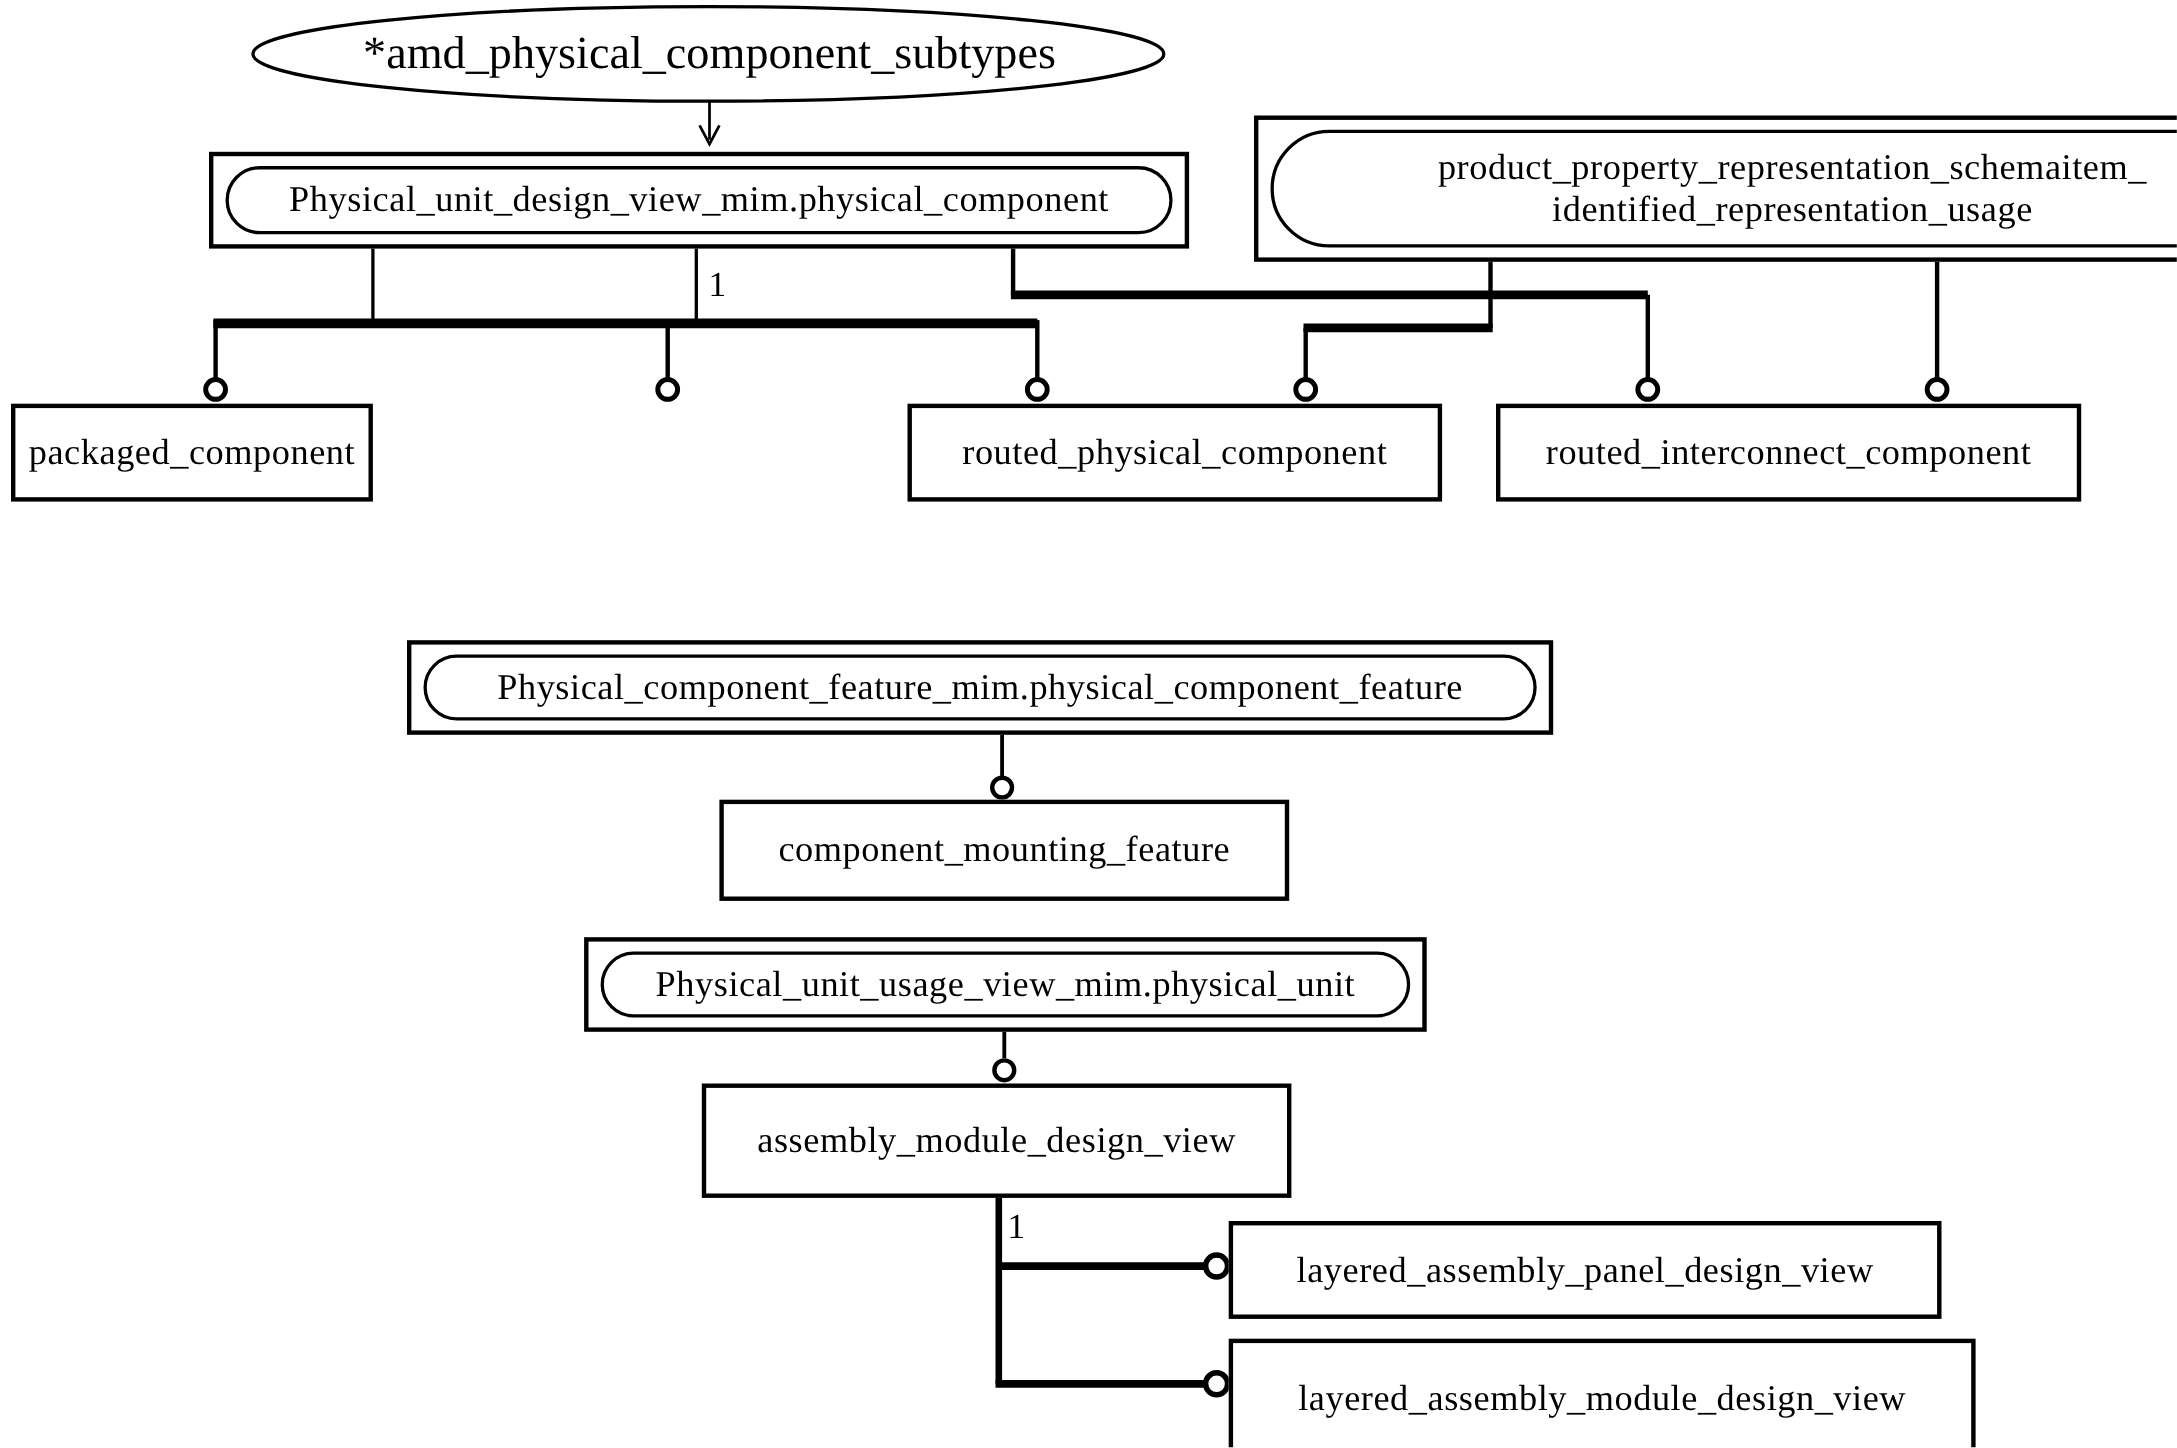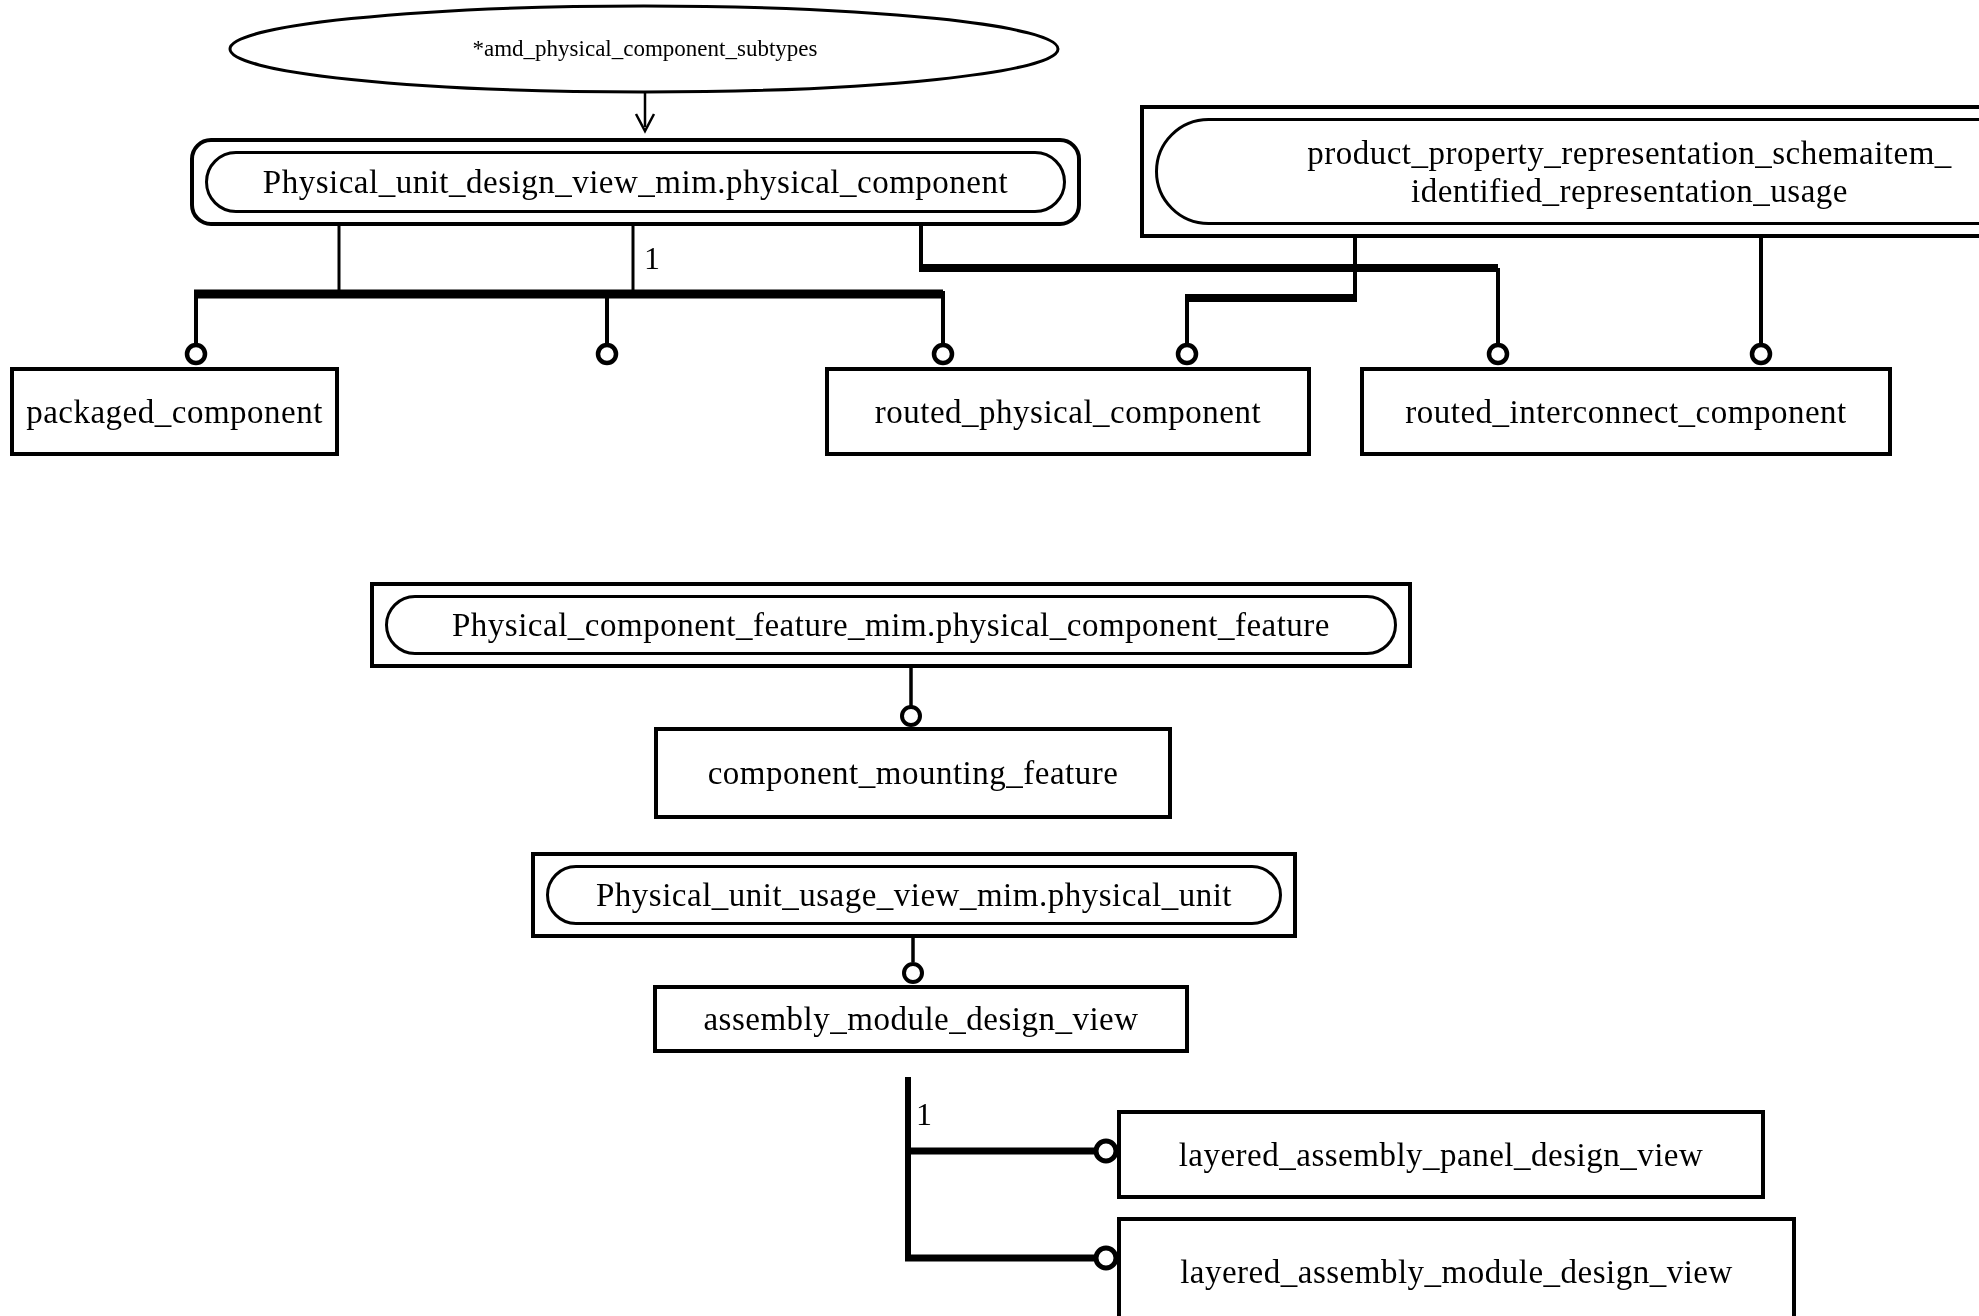--- a/index.html
+++ b/index.html
@@ -38,21 +38,21 @@
     border-radius: 999px;
     display: flex;
     flex-direction: column;
     align-items: center;
     justify-content: center;
   }
   .plain { border-width: 4px; }
   .ellipse-label {
     position: absolute;
     text-align: center;
-    font-size: 23px;
+    font-size: 42px;
     line-height: 38px;
     white-space: nowrap;
   }
   .card {
     position: absolute;
     font-size: 32px;
     line-height: 32px;
   }
 </style>
 </head>
@@ -122,21 +122,21 @@
       <circle cx="1106" cy="1151" r="10" fill="#fff" stroke="#000" stroke-width="5"></circle>
       <circle cx="1106" cy="1258" r="10" fill="#fff" stroke="#000" stroke-width="5"></circle>
     </g>
   </svg>
 
   <div class="ellipse-label" style="left:245px; top:30px; width:800px;">*amd_physical_component_subtypes</div>
 
   <div class="card" style="left:644px; top:242px;">1</div>
   <div class="card" style="left:916px; top:1098px;">1</div>
 
-  <div class="node refbox" style="left:190px; top:138px; width:891px; height:88px;border-radius:21px;">
+  <div class="node refbox" style="left:190px; top:138px; width:891px; height:88px;">
     <div class="stadium">
       <span class="label">Physical_unit_design_view_mim.physical_component</span>
     </div>
   </div>
 
   <div class="node refbox" style="left:1140px; top:105px; width:979px; height:133px;">
     <div class="stadium">
       <span class="label">product_property_representation_schemaitem_</span>
       <span class="label">identified_representation_usage</span>
     </div>
@@ -164,21 +164,21 @@
   </div>
 
   <div class="node plain" style="left:1360px; top:367px; width:532px; height:89px;">
     <span class="label">routed_interconnect_component</span>
   </div>
 
   <div class="node plain" style="left:654px; top:727px; width:518px; height:92px;">
     <span class="label">component_mounting_feature</span>
   </div>
 
-  <div class="node plain" style="left:653px; top:985px; width:536px; height:68px;">
+  <div class="node plain" style="left:638px; top:985px; width:536px; height:104px;">
     <span class="label">assembly_module_design_view</span>
   </div>
 
   <div class="node plain" style="left:1117px; top:1110px; width:648px; height:89px;align-items:center;">
     <span class="label">layered_assembly_panel_design_view</span>
   </div>
 
   <div class="node plain" style="left:1117px; top:1217px; width:679px; height:109px;">
     <span class="label">layered_assembly_module_design_view</span>
   </div>

